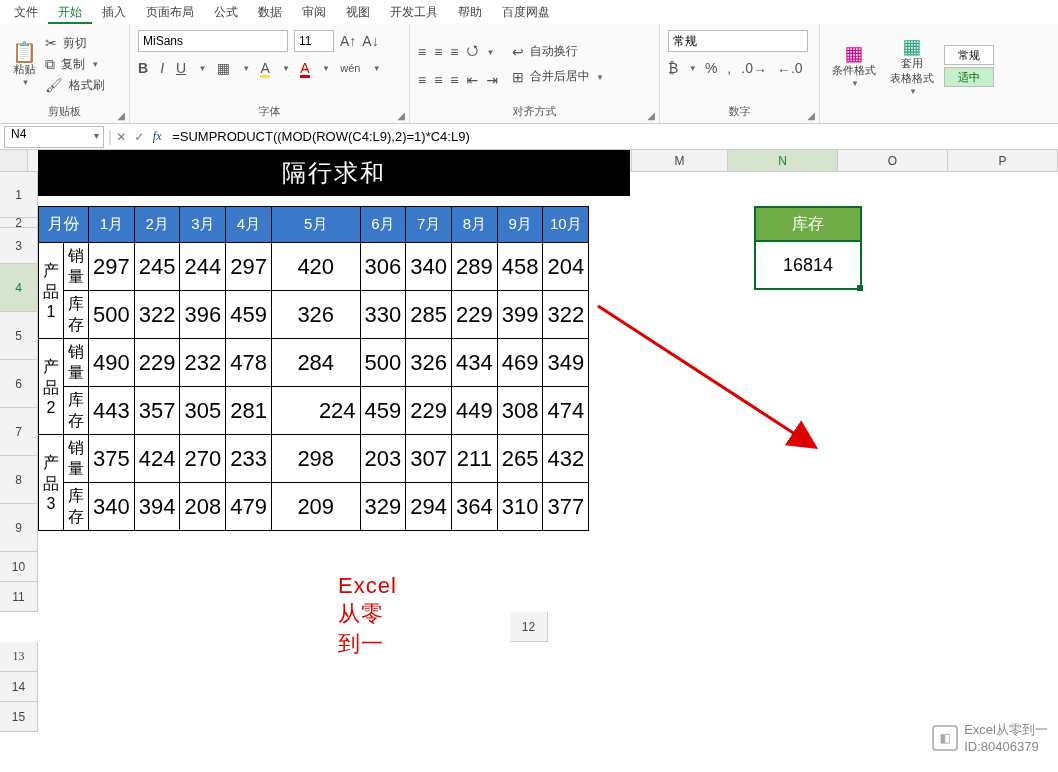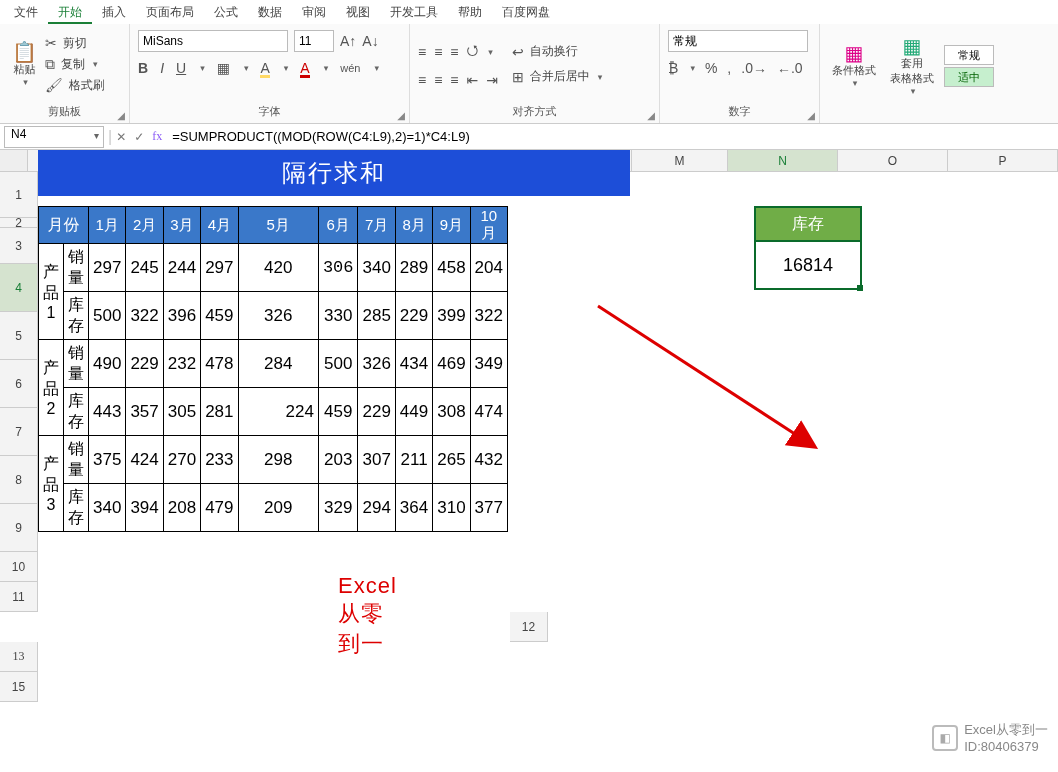--- a/index.html
+++ b/index.html
@@ -25,51 +25,51 @@
 .styles-box { display:flex; flex-direction:column; gap:2px; }
 .style-cell { width:50px; height:20px; border:1px solid #bbb; font-size:11px; text-align:center; line-height:18px;}
 .style-cell.normal { background:#fff; }
 .style-cell.good { background:#c6efce; color:#006100; }
 
 
 .formula-row { display:flex; align-items:center; height:26px; border-bottom:1px solid #ccc; }
 .name-box { width:100px; height:22px; margin:0 4px; border:1px solid #bbb; font-size:12px; padding:0 6px; background:#fff; position:relative;}
 .name-box::after{content:"▾"; position:absolute; right:4px; top:3px; font-size:10px; color:#666;}
 .fb-btn { width:18px; text-align:center; font-size:12px; color:#777; cursor:pointer;}
-.fb-btn.fx { color:#8b5cf6; font-family: serif;}
+.fb-btn.fx { font-style:italic; color:#0c4a6e; font-family: serif;}
 .formula-input { flex:1; height:22px; border:none; font-size:13px; padding:0 6px; outline:none; color:#000;}
 .formula-row .sep { color:#ccc; }
 
 
 .grid-wrap { position:relative; }
 .col-headers { display:flex; height:22px; background:#f3f3f3; border-bottom:1px solid #ccc; font-size:12px; color:#444; }
 .corner { width:38px; border-right:1px solid #ccc; background:#eee;}
 .ch { border-right:1px solid #ccc; text-align:center; line-height:22px; }
 .ch.wA { width:62px;} .ch.wB { width:62px;}
 .ch.wC,.ch.wD,.ch.wE,.ch.wF,.ch.wG,.ch.wH,.ch.wI,.ch.wJ,.ch.wK,.ch.wL { width:48px;}
 .ch.wM { width:96px;} .ch.wN { width:110px;} .ch.wO { width:110px;} .ch.wP { width:110px;}
 .ch.sel { background:#d5e3cf; color:#1a7f37; }
 
 .rows { }
 .row { display:flex; height:36px; }
 .rh { width:38px; border-right:1px solid #ccc; border-bottom:1px solid #ccc; background:#f3f3f3; text-align:center; font-size:12px; color:#444; display:flex; align-items:center; justify-content:center;}
 .rh.sel { background:#d5e3cf; color:#1a7f37;}
 
 
 .sheet { position:absolute; left:38px; top:0; }
-.title-banner { position:absolute; left:0; top:0; width:592px; height:46px; background:#1d4ed8; color:#fff; font-size:24px; display:flex; align-items:center; justify-content:center; letter-spacing:2px;}
+.title-banner { position:absolute; left:0; top:0; width:592px; height:46px; background:#000000; color:#fff; font-size:24px; display:flex; align-items:center; justify-content:center; letter-spacing:2px;}
 
 
 table.data { position:absolute; left:0; top:56px; border-collapse:collapse; }
 table.data th, table.data td { border:1.5px solid #000; text-align:center; font-size:16px; height:36px; padding:0 4px;}
 table.data th.month { background:#3a78c9; color:#fff; width:124px; font-weight:normal;}
 table.data th.mon { background:#3a78c9; color:#fff; width:48px; font-weight:normal; font-size:15px;}
 table.data td.prod { width:62px; font-size:16px;}
 table.data td.lbl { width:60px; }
-table.data td.v { width:48px; font-size:17px;}
+table.data td.v { width:48px; font-size:22px;}
 
 
 .ncol { position:absolute; left:716px; top:56px; }
 .nhead { width:108px; height:36px; background:#70ad47; color:#fff; border:2px solid #0a6b2b; display:flex; align-items:center; justify-content:center; font-size:16px;}
 .ncell { width:108px; height:48px; border:2px solid #0a6b2b; border-top:none; display:flex; align-items:center; justify-content:center; font-size:18px; position:relative;}
 .ncell::after { content:""; position:absolute; right:-3px; bottom:-3px; width:6px; height:6px; background:#0a6b2b;}
 
 
 svg.arrow { position:absolute; left:550px; top:146px; pointer-events:none; }
 
@@ -290,20 +290,23 @@
       <div class="row" style="height: 30px;">
         <div class="rh" style="height: 30px;">11</div>
       </div>
       <div class="row" style="height: 30px; justify-content: center;">
         <div class="rh" style="height: 30px;">12</div>
       </div>
       <div class="row" style="height: 30px;">
         <div class="rh" style="height: 30px; font-family: Liberation Serif, serif;">13</div>
       </div>
       <div class="row" style="height: 30px;">
+        <div class="rh" style="height: 30px;">14</div>
+      </div>
+      <div class="row" style="height: 30px;">
         <div class="rh" style="height: 30px;">15</div>
       </div>
     </div>
 
   <div class="sheet">
     <div class="title-banner">
         <span>隔行求和</span>
       </div>
 
     <table class="data">
@@ -324,21 +327,21 @@
       </thead>
       <tbody id="data-body">
           <tr>
             <td class="prod" rowspan="2" style="height: 96px;">产品1</td>
             <td class="lbl" style="height: 48px;">销量</td>
             <td class="v" style="height: 48px;">297</td>
             <td class="v" style="height: 48px;">245</td>
             <td class="v" style="height: 48px;">244</td>
             <td class="v" style="height: 48px;">297</td>
             <td class="v" style="height: 48px;">420</td>
-            <td class="v" style="height: 48px; font-family: Liberation Mono, monospace;">306</td>
+            <td class="v" style="height: 48px;">306</td>
             <td class="v" style="height: 48px;">340</td>
             <td class="v" style="height: 48px;">289</td>
             <td class="v" style="height: 48px;">458</td>
             <td class="v" style="height: 48px;">204</td>
           </tr>
           <tr>
             <td class="lbl" style="height: 48px;">库存</td>
             <td class="v" style="height: 48px;">500</td>
             <td class="v" style="height: 48px;">322</td>
             <td class="v" style="height: 48px;">396</td>

